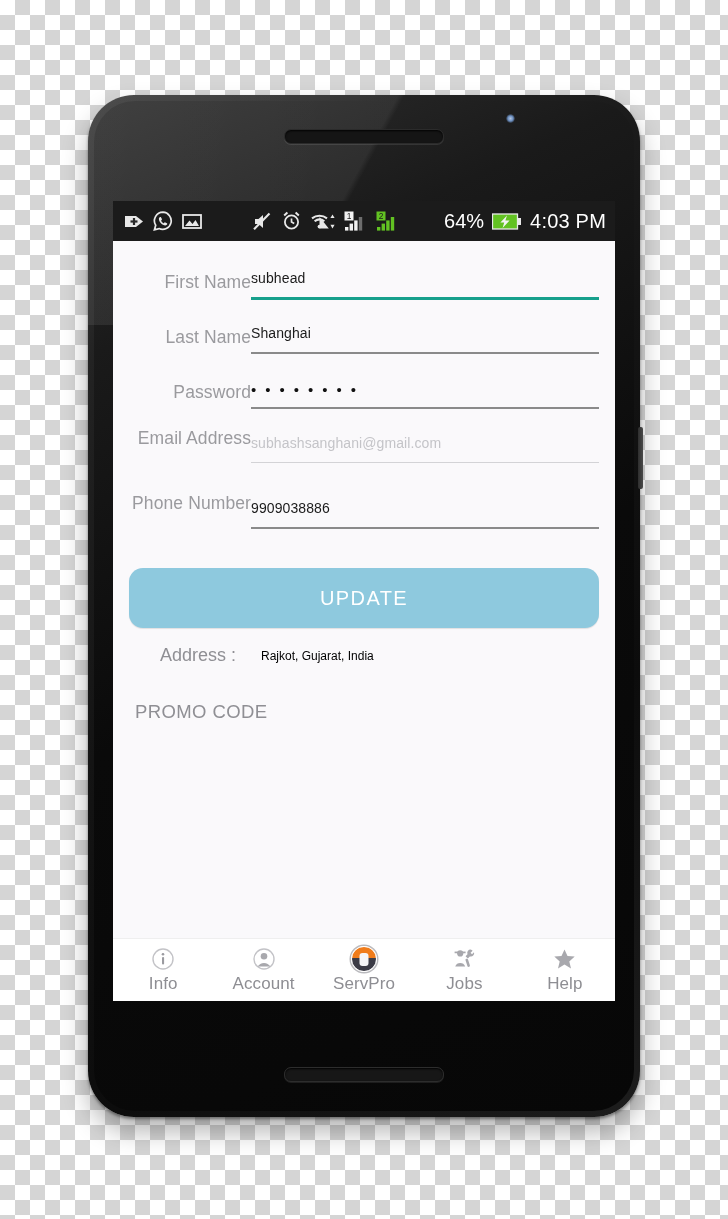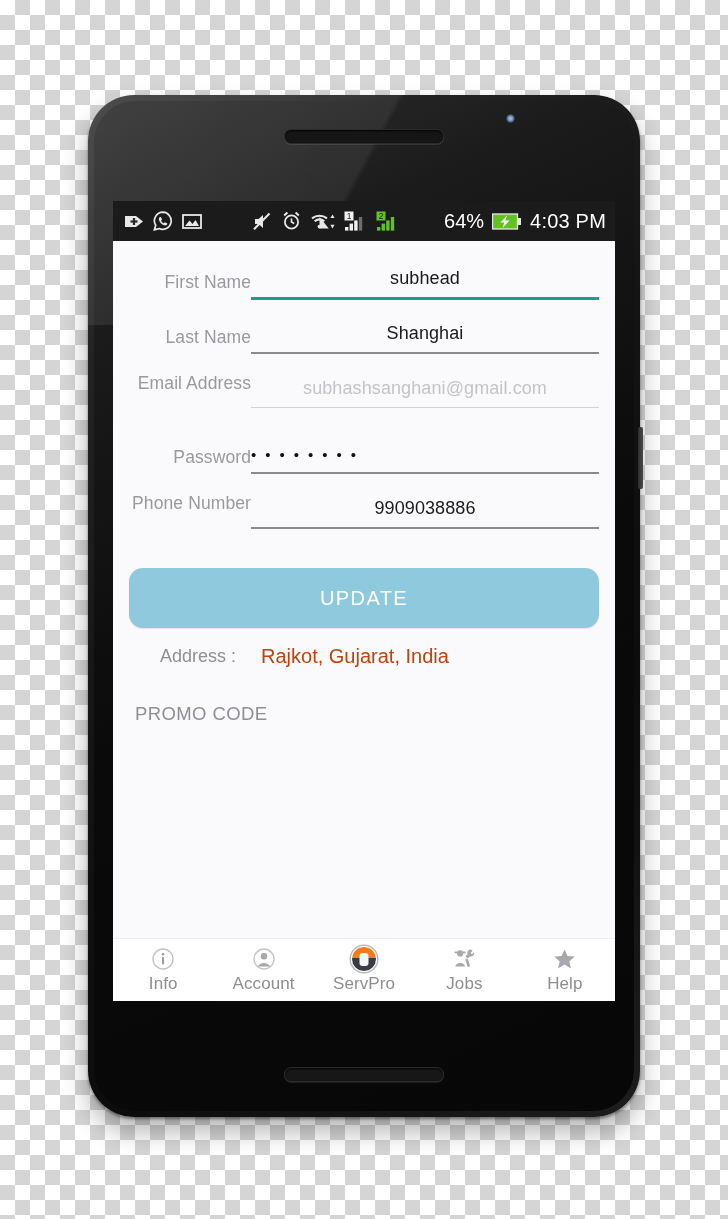--- a/index.html
+++ b/index.html
@@ -74,43 +74,43 @@
 
   
   .form{padding:18px 16px 0 16px;}
   .row{display:flex;align-items:flex-start;min-height:44px;margin-bottom:11px;}
   .lbl{
     width:122px;flex:0 0 122px;color:#9a9a9e;font-size:17.5px;line-height:22px;
     padding-top:12px;letter-spacing:.1px;text-align:right;
   }
   .fieldwrap{flex:1;position:relative;padding-top:4px;}
   .val{
-    font-size:18px;color:#1b1b1b;line-height:30px;height:34px;
-    white-space:nowrap;overflow:hidden;letter-spacing:.1px;text-align:center;
+    font-size:14px;color:#1b1b1b;line-height:30px;height:34px;
+    white-space:nowrap;overflow:hidden;letter-spacing:.1px;
   }
   .val.ph{color:#c4c4c8;}
   .underline{height:1.6px;background:#8a8a8a;width:100%;}
   .underline.focus{height:2.6px;background:#17a08c;}
   .underline.light{height:1.2px;background:#d3d3d6;}
   .dots{font-size:15px;color:#111;letter-spacing:9px;line-height:34px;height:34px;}
 
   .row.two-line .lbl{padding-top:3px;}
   .row.two-line{min-height:54px;}
 
   
   .update-btn{
     margin:14px 0 0 0;width:100%;height:60px;border:0;border-radius:14px;
     background:#8ec9de;color:#ffffff;font-size:20px;letter-spacing:1.4px;
     font-family:"Liberation Sans", sans-serif;cursor:pointer;
     box-shadow:0 1px 1px rgba(0,0,0,.10);
   }
 
   .addr-row{display:flex;align-items:center;margin:17px 0 0 6px;}
   .addr-lbl{color:#8f8f94;font-size:18px;width:126px;flex:0 0 126px;text-align:center;}
-  .addr-val{color:#c2410c;font-size:20px;}
+  .addr-val{color:#000000;font-size:12px;}
   .promo{margin:35px 0 0 6px;color:#8f8f94;font-size:18.5px;letter-spacing:.4px;}
 
   
   .tabbar{
     position:absolute;left:0;bottom:0;width:100%;height:62px;background:#ffffff;
     display:flex;align-items:center;border-top:1px solid #efefef;
   }
   .tab{
     flex:1;display:flex;flex-direction:column;align-items:center;justify-content:flex-start;
     gap:2px;cursor:pointer;
@@ -217,34 +217,34 @@
       
       <div class="row">
         <div class="lbl">Last Name</div>
         <div class="fieldwrap">
           <div class="val">Shanghai</div>
           <div class="underline"></div>
         </div>
       </div>
 
       
+      <div class="row">
+        <div class="lbl">Password</div>
+        <div class="fieldwrap">
+          <div class="dots">••••••••</div>
+          <div class="underline"></div>
+        </div>
+      </div>
+
+      
       <div class="row two-line">
         <div class="lbl">Email Address</div>
         <div class="fieldwrap">
           <div class="val ph">subhashsanghani@gmail.com</div>
           <div class="underline light"></div>
-        </div>
-      </div>
-
-      
-      <div class="row">
-        <div class="lbl">Password</div>
-        <div class="fieldwrap">
-          <div class="dots">••••••••</div>
-          <div class="underline"></div>
         </div>
       </div>
 
       
       <div class="row two-line">
         <div class="lbl">Phone Number</div>
         <div class="fieldwrap">
           <div class="val">9909038886</div>
           <div class="underline"></div>
         </div>

